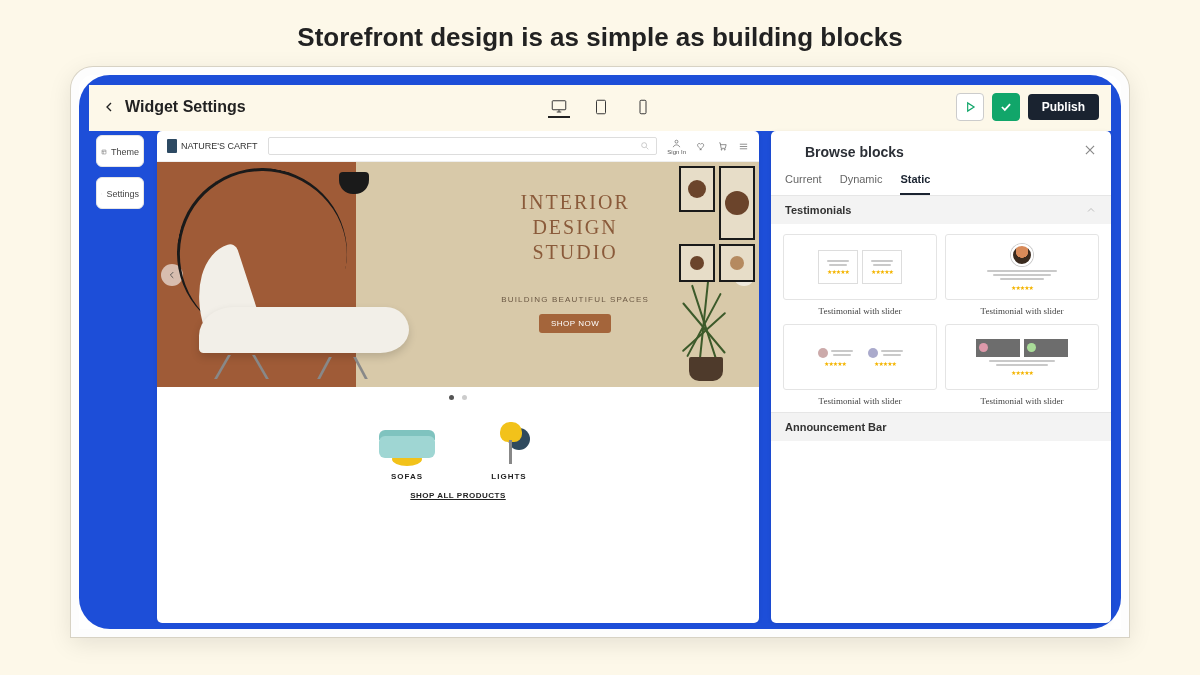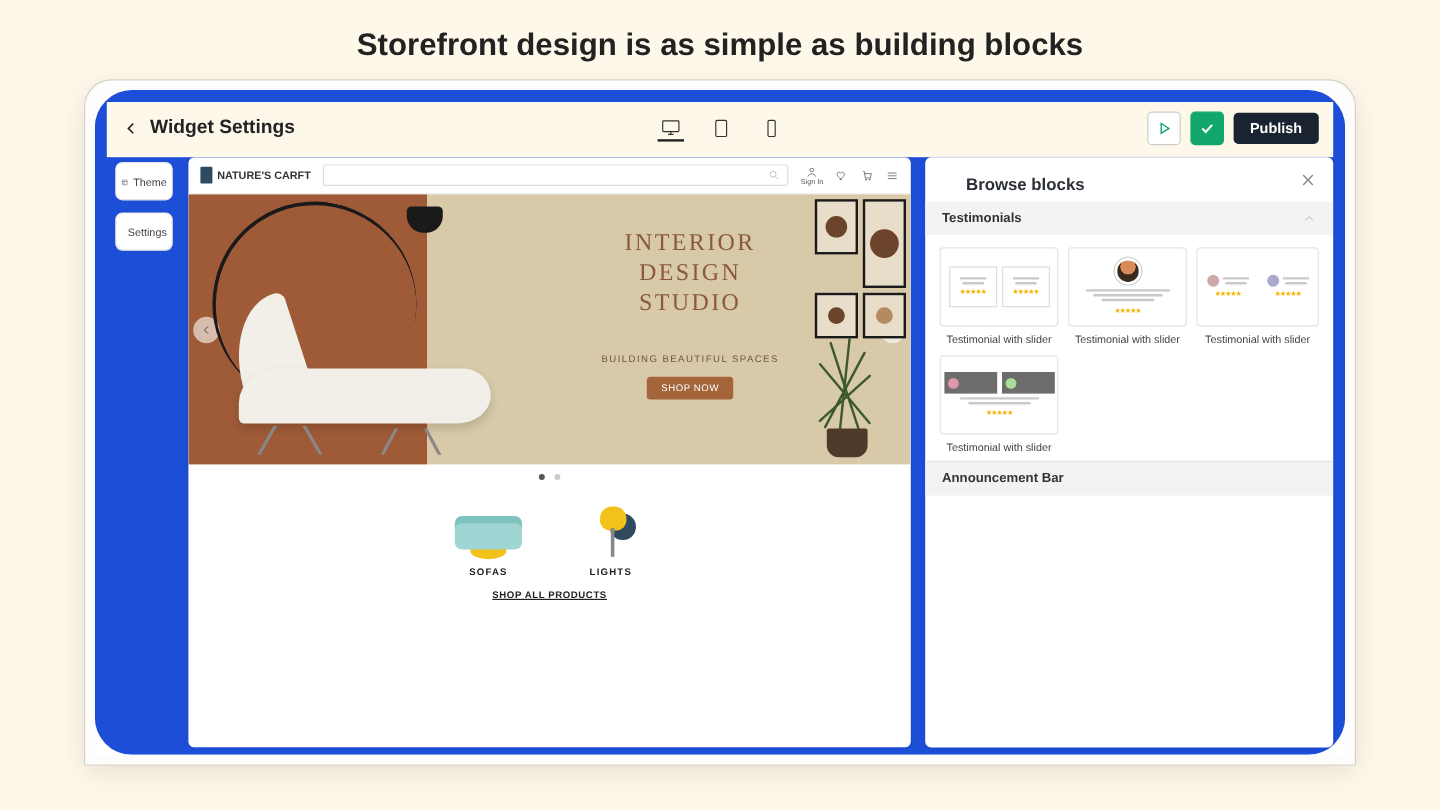--- a/index.html
+++ b/index.html
@@ -60,21 +60,21 @@
   .workspace{display:flex;gap:0;height:calc(100% - 52px);}
 
   .left-tools{width:62px;padding:4px 0;display:flex;flex-direction:column;gap:10px;align-items:center;}
   .tool-btn{width:48px;background:#fff;border:1px solid #e5e5e5;border-radius:6px;padding:8px 4px 6px;display:flex;flex-direction:row;align-items:center;gap:4px;cursor:pointer;font-size:9px;color:#444;}
   .tool-btn svg{width:16px;height:16px;stroke:#333;fill:none;stroke-width:1.4;}
 
   
   .canvas-wrap{flex:1;padding:0 6px;overflow:hidden;}
   .canvas{background:#fff;border-radius:5px;box-shadow:0 1px 4px rgba(0,0,0,.08);height:100%;overflow:hidden;position:relative;}
   .store-header{display:flex;align-items:center;padding:6px 10px;border-bottom:1px solid #eee;gap:10px;}
-  .brand{display:flex;align-items:center;gap:4px;font-size:9px;font-weight:700;color:#333;}
+  .brand{display:flex;align-items:center;gap:4px;font-size:9px;font-weight:400;color:#333;}
   .brand-dot{width:10px;height:14px;background:#2d4a63;border-radius:1px;}
   .searchbox{flex:1;border:1px solid #ddd;height:18px;border-radius:2px;display:flex;align-items:center;justify-content:flex-end;padding:0 6px;}
   .searchbox svg{width:10px;height:10px;stroke:#888;fill:none;}
   .sh-icons{display:flex;align-items:center;gap:10px;}
   .sh-icons svg{width:11px;height:11px;stroke:#555;fill:none;stroke-width:1.4;}
   .sh-user{display:flex;flex-direction:column;align-items:center;font-size:6px;color:#555;}
 
   .hero{position:relative;height:225px;background:linear-gradient(90deg,#9f5b37 0 33%,#d8c9a9 33% 100%);overflow:hidden;}
   .hero-nav{position:absolute;top:50%;transform:translateY(-50%);width:22px;height:22px;border-radius:50%;background:rgba(255,255,255,.6);display:flex;align-items:center;justify-content:center;cursor:pointer;}
   .hero-nav.left{left:4px;}
@@ -132,21 +132,21 @@
   .panel{width:340px;background:#fff;border-radius:5px;box-shadow:0 1px 4px rgba(0,0,0,.08);margin-left:6px;display:flex;flex-direction:column;overflow:hidden;}
   .panel-head{display:flex;align-items:center;justify-content:space-between;padding:12px 14px 6px;}
   .panel-title{font-size:14px;font-weight:600;color:#2b2f36;margin-left:20px;}
   .panel-close{cursor:pointer;}
   .panel-close svg{width:14px;height:14px;stroke:#888;}
   .panel-tabs{display:flex;gap:18px;padding:0 14px;border-bottom:1px solid #e6e6e6;}
   .ptab{font-size:11px;color:#666;padding:6px 0 8px;cursor:pointer;}
   .ptab.active{color:#1a2330;border-bottom:2px solid #1a2330;font-weight:600;}
   .accordion-hd{background:#f3f3f3;padding:8px 14px;font-size:11px;font-weight:600;color:#333;display:flex;align-items:center;justify-content:space-between;}
   .accordion-hd svg{width:12px;height:12px;stroke:#888;fill:none;}
-  .blocks-grid{display:grid;grid-template-columns:1fr 1fr 1fr;gap:8px;padding:10px 12px 6px;}
+  .blocks-grid{display:grid;grid-template-columns:1fr 1fr;gap:8px;padding:10px 12px 6px;font-family:Liberation Serif, serif;}
   .block{display:flex;flex-direction:column;gap:6px;cursor:pointer;}
   .block-prev{height:66px;border:1px solid #e4e4e4;border-radius:3px;background:#fff;position:relative;overflow:hidden;display:flex;align-items:center;justify-content:center;}
   .block-label{font-size:9px;color:#444;text-align:center;}
   .bp-card{width:40px;height:34px;background:#fff;border:1px solid #ddd;margin:2px;display:flex;flex-direction:column;align-items:center;justify-content:center;gap:2px;font-size:5px;color:#999;}
   .stars{color:#f4b400;font-size:6px;letter-spacing:-1px;}
   .bp-row{display:flex;}
   .avatar-c{width:22px;height:22px;border-radius:50%;background:radial-gradient(circle at 50% 30%, #d88a59 0 40%, #3a2a1e 42% 100%);border:2px solid #fff;box-shadow:0 0 0 1px #ccc;}
   .lines{display:flex;flex-direction:column;gap:2px;align-items:center;}
   .ln{height:2px;background:#c9c9c9;border-radius:1px;}
   .accordion-hd.second{border-top:1px solid #e6e6e6;}
@@ -346,20 +346,25 @@
 
     <div class="panel">
       <div class="panel-head">
         <div class="panel-title">Browse blocks</div>
         <div class="panel-close">
           <svg viewBox="0 0 24 24" fill="none" stroke-width="2">
                 <path d="M5 5l14 14M19 5L5 19"></path>
               </svg>
         </div>
       </div>
+      <div class="panel-tabs">
+        <div class="ptab">Current</div>
+        <div class="ptab">Dynamic</div>
+        <div class="ptab active">Static</div>
+      </div>
       <div class="accordion-hd">
         <span>Testimonials</span>
         <svg viewBox="0 0 24 24">
               <path d="M6 15l6-6 6 6"></path>
             </svg>
       </div>
 
       <div class="blocks-grid">
         <div class="block">
           <div class="block-prev">

